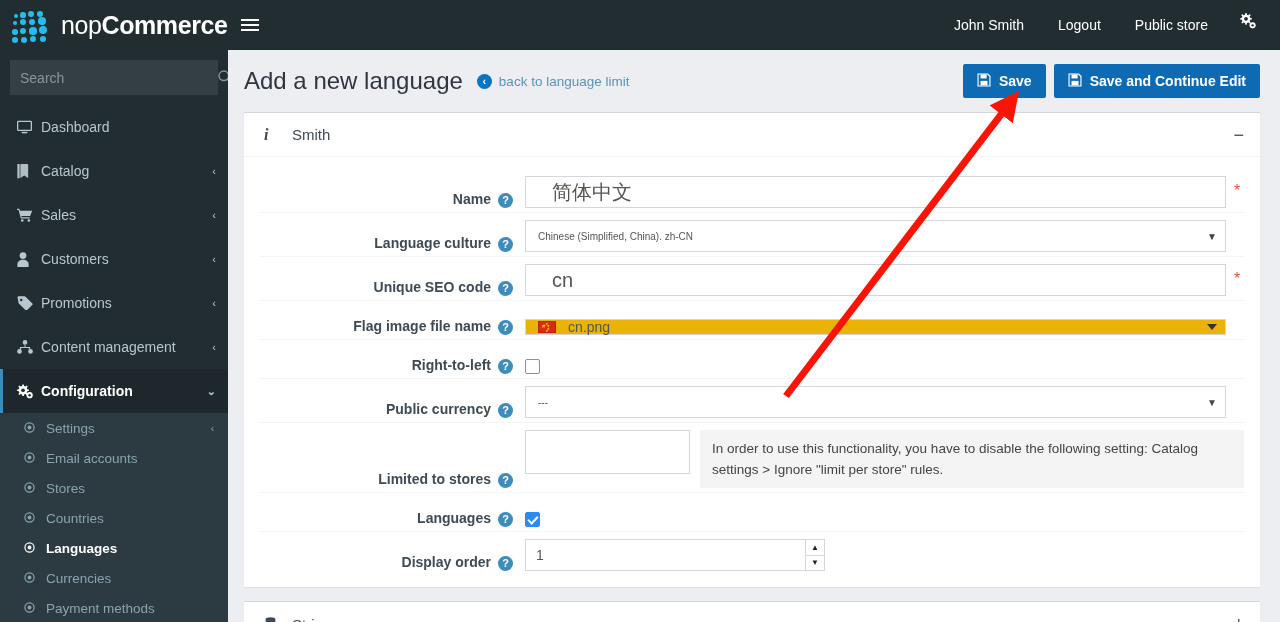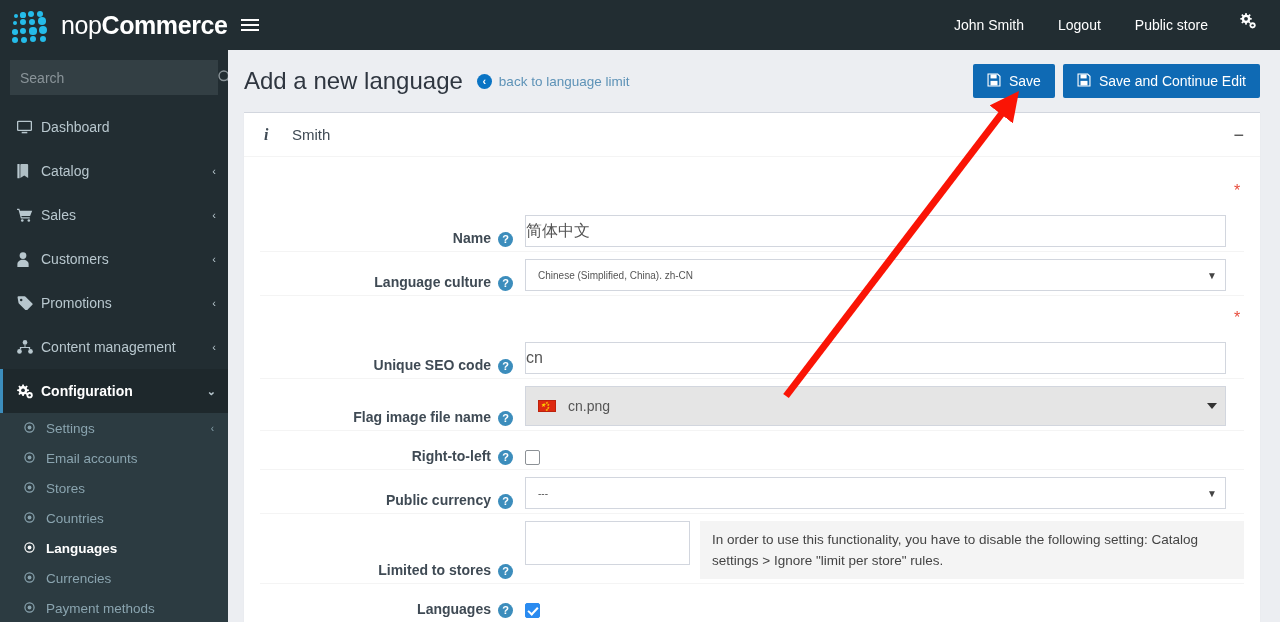--- a/index.html
+++ b/index.html
@@ -216,20 +216,21 @@
     height: 34px;
     padding: 0 14px;
     font-size: 14px;
     font-family: "Liberation Sans", sans-serif;
     cursor: pointer;
     display: inline-flex;
     align-items: center;
     gap: 8px;
     border-radius: 2px;
     white-space: nowrap;
+    font-weight: bold;
   }
   .btn .bicon { font-size: 14px; display: inline-block; }
 
   
   .card {
     background: #ffffff;
     margin: 0 20px 14px 16px;
     border-top: 1px solid #d2d6de;
     box-shadow: 0 1px 1px rgba(0,0,0,0.06);
   }
@@ -300,27 +301,26 @@
     flex: 1;
     display: flex;
     align-items: flex-start;
     padding-top: 3px;
     min-width: 0;
   }
   .inp {
     height: 32px;
     border: 1px solid #d2d6de;
     background: #fff;
-    font-size: 16px;
+    font-size: 20px;
     font-family: "Liberation Sans", sans-serif;
     color: #555;
-    padding: 0 0;
+    padding: 0 26px;
     outline: 0;
     width: 100%;
-    margin-top: 39px;
   }
   .sel {
     height: 32px;
     border: 1px solid #d2d6de;
     background: #fff;
     font-size: 10px;
     font-family: "Liberation Sans", sans-serif;
     color: #555;
     padding: 0 26px 0 12px;
     outline: 0;
@@ -342,23 +342,23 @@
     color: #e74c3c;
     font-size: 16px;
     margin-left: 8px;
     line-height: 30px;
     flex: 0 0 10px;
   }
   .spacer-req { flex: 0 0 18px; }
 
   .flag-select {
     display: flex; align-items: center;
-    height: 40px;
+    height: 16px;
     border: 1px solid #d2d6de;
-    background: #e5e5e5;
+    background: #eab308;
     padding: 0 26px 0 12px;
     width: 100%;
     position: relative;
     cursor: pointer;
     font-size: 14px;
     color: #555;
   }
   .flag-cn {
     width: 18px; height: 12px;
     background: #de2910;

